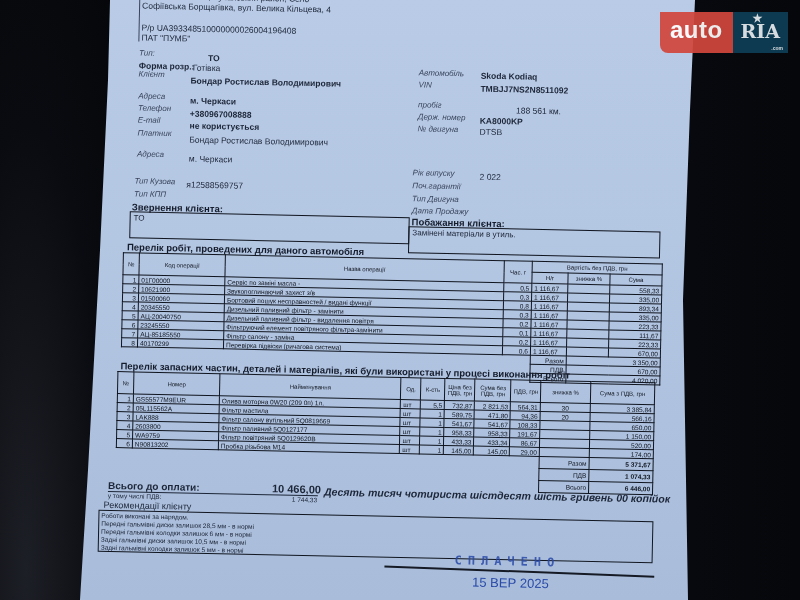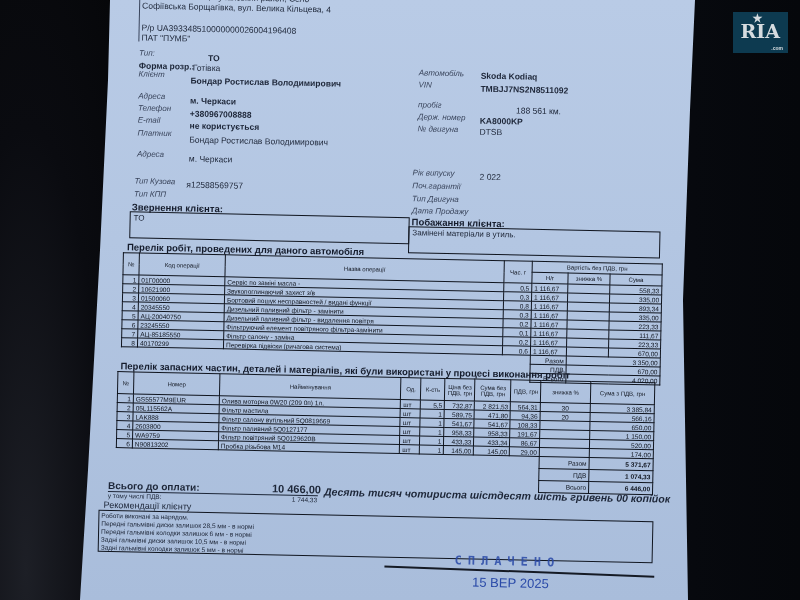--- a/index.html
+++ b/index.html
@@ -332,18 +332,19 @@
       <div>Задні гальмівні колодки залишок 5 мм - в нормі</div>
     </div>
   </div>
 
   <div class="stamp" style="left:460px;top:552px;">СПЛАЧЕНО</div>
   <div class="sig-line" style="left:390px;top:568px;width:270px;transform:rotate(1deg);"></div>
   <div class="date-stamp" style="left:478px;top:573px;">15 ВЕР 2025</div>
 </div>
 
 <div class="logo">
+  <div class="auto">auto</div>
   <div class="ria">
     <span class="star">★</span>
     <span>RIA</span>
     <span class="com">.com</span>
   </div>
 </div>
 
 </body></html>

